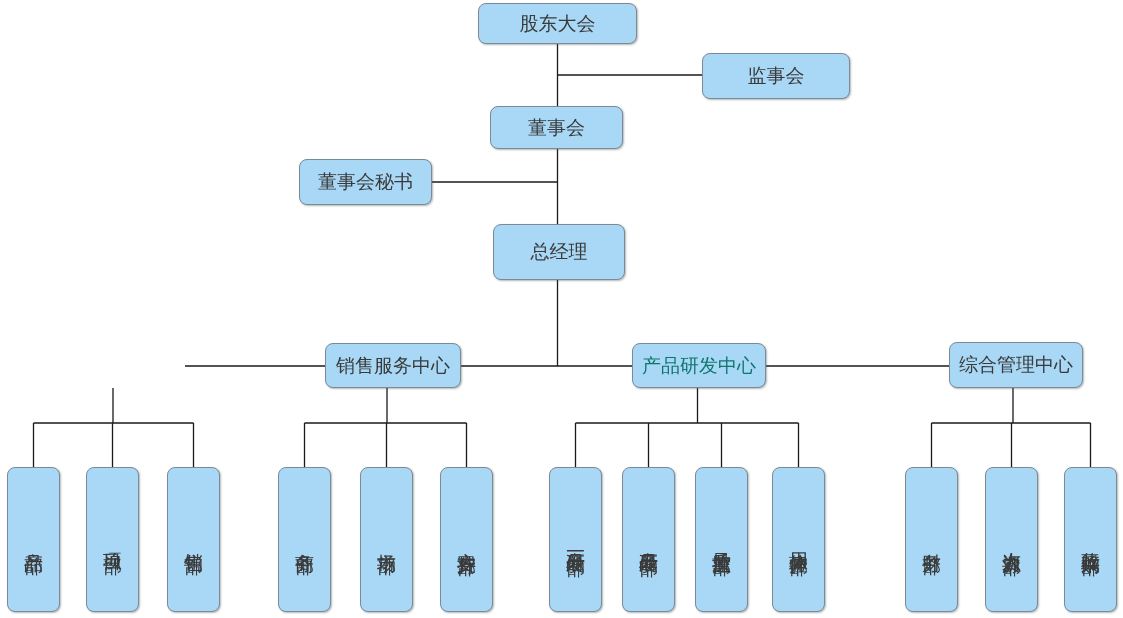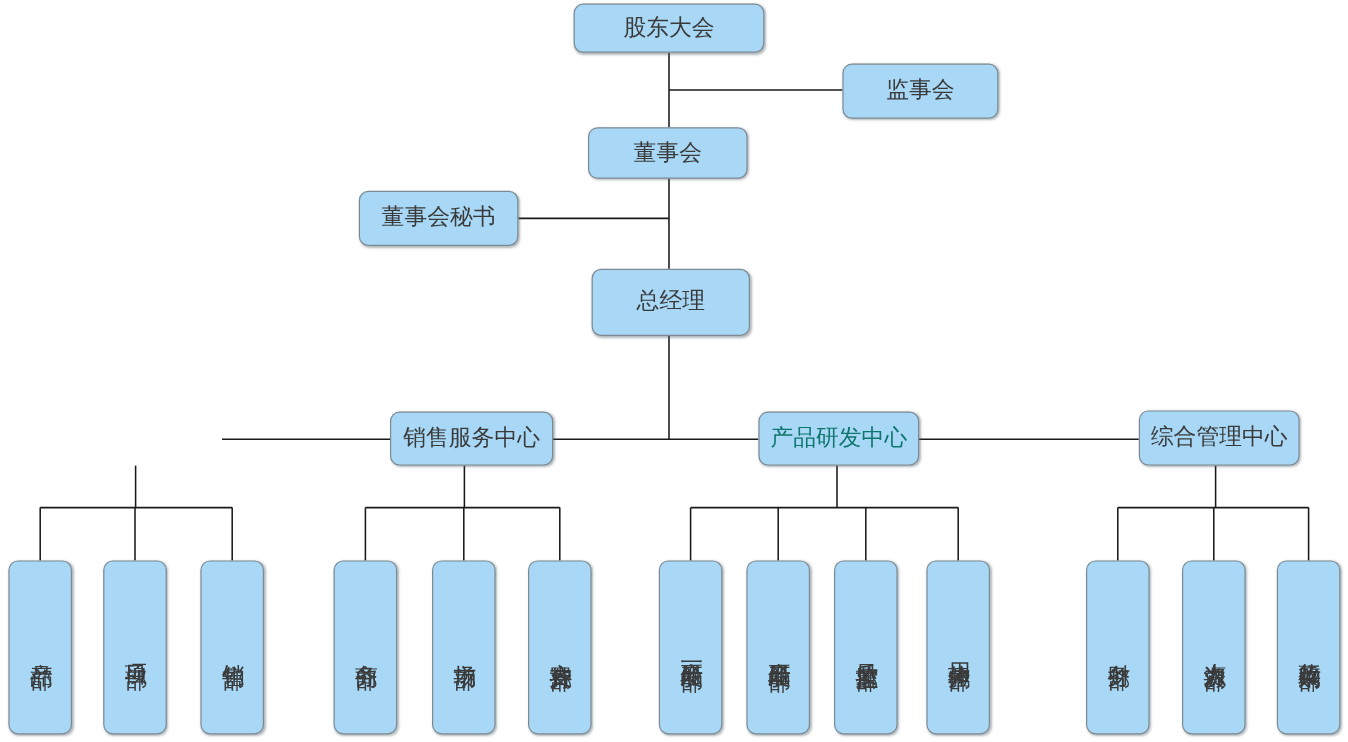--- a/index.html
+++ b/index.html
@@ -69,21 +69,21 @@
       <line x1="721.5" y1="423" x2="721.5" y2="467" stroke="#1a1a1a" stroke-width="1.3"></line>
       <line x1="798.5" y1="423" x2="798.5" y2="467" stroke="#1a1a1a" stroke-width="1.3"></line>
       <line x1="1013" y1="388" x2="1013" y2="423" stroke="#1a1a1a" stroke-width="1.3"></line>
       <line x1="931.5" y1="423" x2="1090.5" y2="423" stroke="#1a1a1a" stroke-width="1.3"></line>
       <line x1="931.5" y1="423" x2="931.5" y2="467" stroke="#1a1a1a" stroke-width="1.3"></line>
       <line x1="1011.5" y1="423" x2="1011.5" y2="467" stroke="#1a1a1a" stroke-width="1.3"></line>
       <line x1="1090.5" y1="423" x2="1090.5" y2="467" stroke="#1a1a1a" stroke-width="1.3"></line>
     </svg>
 
 <div class="node" style="left: 478px; top: 3px; width: 159px; height: 41px; background: rgb(168, 216, 246); border-color: rgb(125, 138, 148); color: rgb(58, 58, 58);">股东大会</div>
-    <div class="node" style="left: 702px; top: 53px; width: 130px; height: 46px; background: rgb(168, 216, 246); border-color: rgb(125, 138, 148); color: rgb(58, 58, 58);">监事会</div>
+    <div class="node" style="left: 702px; top: 53px; width: 148px; height: 46px; background: rgb(168, 216, 246); border-color: rgb(125, 138, 148); color: rgb(58, 58, 58);">监事会</div>
     <div class="node" style="left: 490px; top: 106px; width: 133px; height: 43px; background: rgb(168, 216, 246); border-color: rgb(125, 138, 148); color: rgb(58, 58, 58);">董事会</div>
     <div class="node" style="left: 299px; top: 159px; width: 133px; height: 46px; background: rgb(168, 216, 246); border-color: rgb(125, 138, 148); color: rgb(58, 58, 58); text-align: right;">董事会秘书</div>
     <div class="node" style="left: 493px; top: 224px; width: 132px; height: 56px; background: rgb(168, 216, 246); border-color: rgb(125, 138, 148); color: rgb(58, 58, 58);">总经理</div>
     <div class="node" style="left: 325px; top: 343px; width: 136px; height: 45px; background: rgb(168, 216, 246); border-color: rgb(125, 138, 148); color: rgb(58, 58, 58);">销售服务中心</div>
     <div class="node" style="left: 632px; top: 343px; width: 134px; height: 45px; background: rgb(168, 216, 246); border-color: rgb(125, 138, 148); color: #0f766e;">产品研发中心</div>
     <div class="node" style="left: 949px; top: 342px; width: 134px; height: 46px; background: rgb(168, 216, 246); border-color: rgb(125, 138, 148); color: rgb(58, 58, 58);">综合管理中心</div>
     <div class="node vertical" style="left: 7px; top: 467px; width: 53px; height: 145px; background: rgb(168, 216, 246); border-color: rgb(125, 138, 148); color: rgb(58, 58, 58);">产品部</div>
     <div class="node vertical" style="left: 86px; top: 467px; width: 53px; height: 145px; background: rgb(168, 216, 246); border-color: rgb(125, 138, 148); color: rgb(58, 58, 58);">项目部</div>
     <div class="node vertical" style="left: 167px; top: 467px; width: 53px; height: 145px; background: rgb(168, 216, 246); border-color: rgb(125, 138, 148); color: rgb(58, 58, 58);">销售部</div>
     <div class="node vertical" style="left: 278px; top: 467px; width: 53px; height: 145px; background: rgb(168, 216, 246); border-color: rgb(125, 138, 148); color: rgb(58, 58, 58);">商务部</div>

